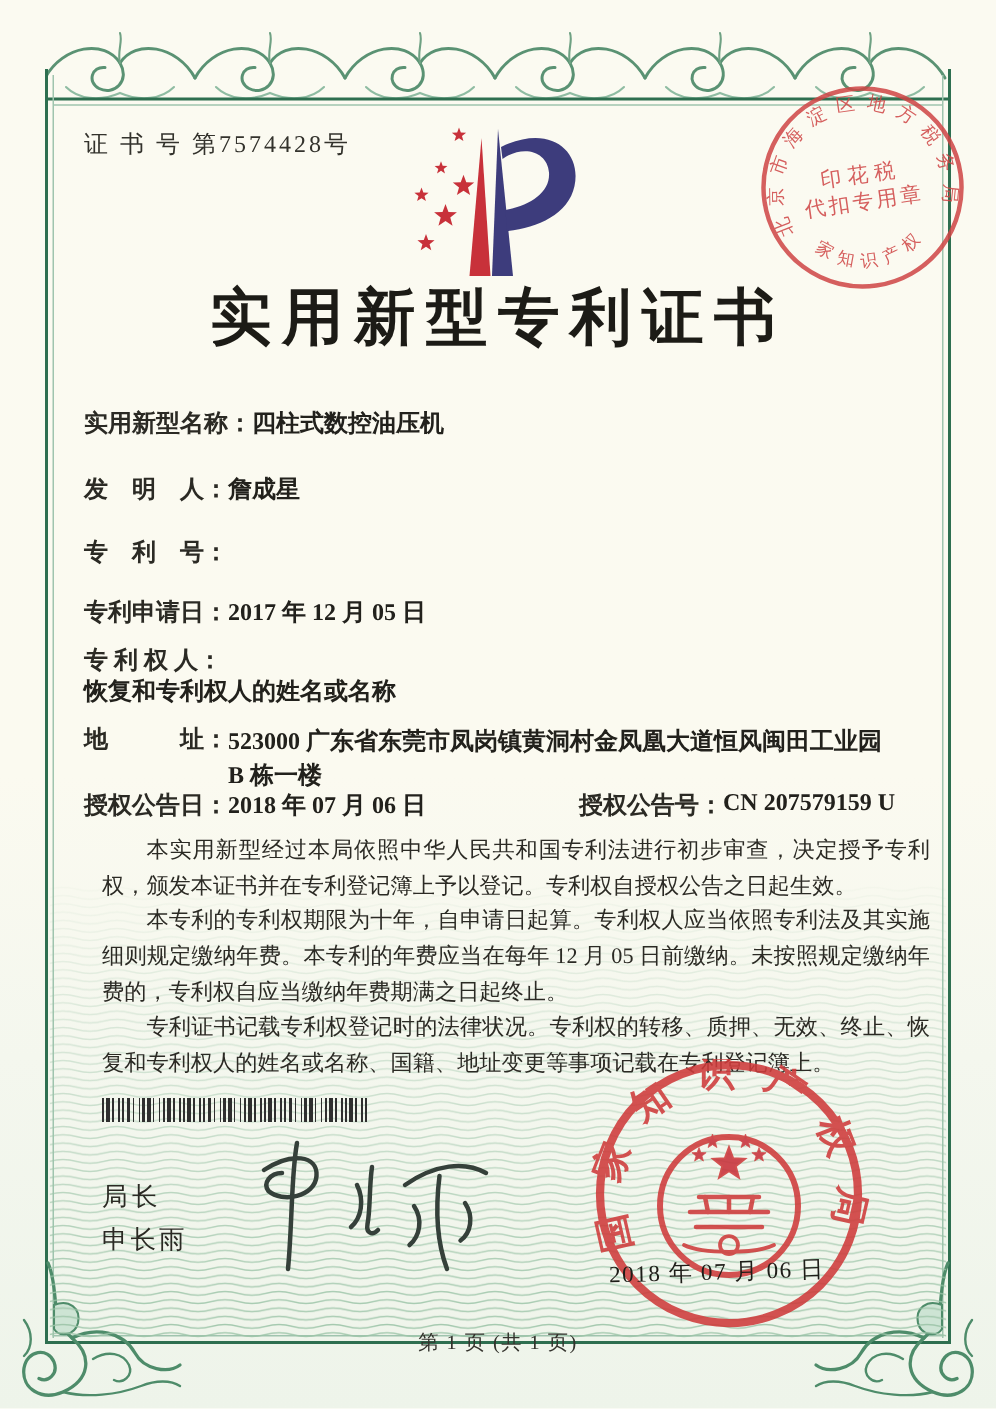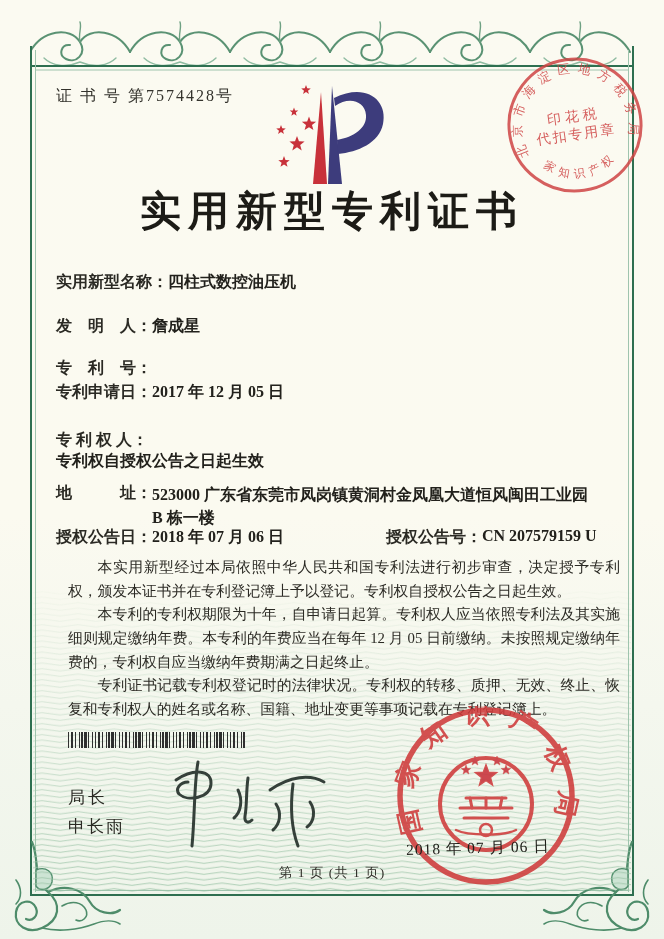--- a/index.html
+++ b/index.html
@@ -39,21 +39,21 @@
     font-size:41px;font-weight:bold;letter-spacing:7px;color:#1c1b16;
   }
   
   .fields{position:absolute;left:56px;top:0;width:556px;font-size:16px;}
   .field-row{position:absolute;left:0;display:flex;white-space:nowrap;font-weight:bold;}
   .field-label{color:#2b2a24;flex:none;}
   .field-value{color:#22211c;}
   .row-name{top:272px;}
   .row-inventor{top:316px;}
   .row-patentno{top:358px;}
-  .row-filing{top:382px;text-align:center;}
+  .row-filing{top:398px;text-align:center;}
   .row-patentee{top:430px;flex-direction:column;}
   .row-address{top:483px;white-space:normal;}
   .row-address .field-value{width:448px;line-height:1.45;}
   .row-grant{top:527px;}
   .row-grantno{top:527px;left:330px;}
   
   .body-text{
     position:absolute;left:56px;top:556px;width:552px;
     font-size:14.8px;line-height:1.6;text-align:justify;color:#2b2a24;margin-left:12px;
   }
@@ -69,21 +69,21 @@
   }
   .director-label{position:absolute;left:68px;top:786px;font-size:17px;letter-spacing:3px;}
   .director-name{position:absolute;left:68px;top:815px;font-size:17px;letter-spacing:2px;}
   .signature{position:absolute;left:142px;top:756px;}
   .seal{position:absolute;left:388px;top:706px;}
   .seal-date{
     position:absolute;left:406px;top:838px;font-size:15.5px;color:#1e1d18;
     letter-spacing:1px;transform:rotate(-1.5deg);white-space:nowrap;
   }
   .footer{
-    position:absolute;left:0;top:864px;width:664px;text-align:center;
+    position:absolute;left:0;top:886px;width:664px;text-align:center;
     font-size:13.5px;color:#33322c;letter-spacing:1px;
   }
 </style>
 </head>
 <body>
 
 <div class="paper">
 
   <svg class="ornament-top" width="604" height="58" viewBox="0 0 604 58">
     <defs>
@@ -195,21 +195,21 @@
     </div>
     <div class="field-row row-patentno">
       <span class="field-label">专　利　号：</span>
     </div>
     <div class="field-row row-filing">
       <span class="field-label">专利申请日：</span>
       <span class="field-value">2017 年 12 月 05 日</span>
     </div>
     <div class="field-row row-patentee">
       <span class="field-label">专 利 权 人：</span>
-      <span class="field-value">专利权自授权公告之日起生效</span>
+      <span class="field-value">恢复和专利权人的姓名或名称</span>
     </div>
     <div class="field-row row-address">
       <span class="field-label">地　　　址：</span>
       <span class="field-value">523000 广东省东莞市凤岗镇黄洞村金凤凰大道恒风闽田工业园 B 栋一楼</span>
     </div>
     <div class="field-row row-grant">
       <span class="field-label">授权公告日：</span>
       <span class="field-value">2018 年 07 月 06 日</span>
     </div>
     <div class="field-row row-grantno">

